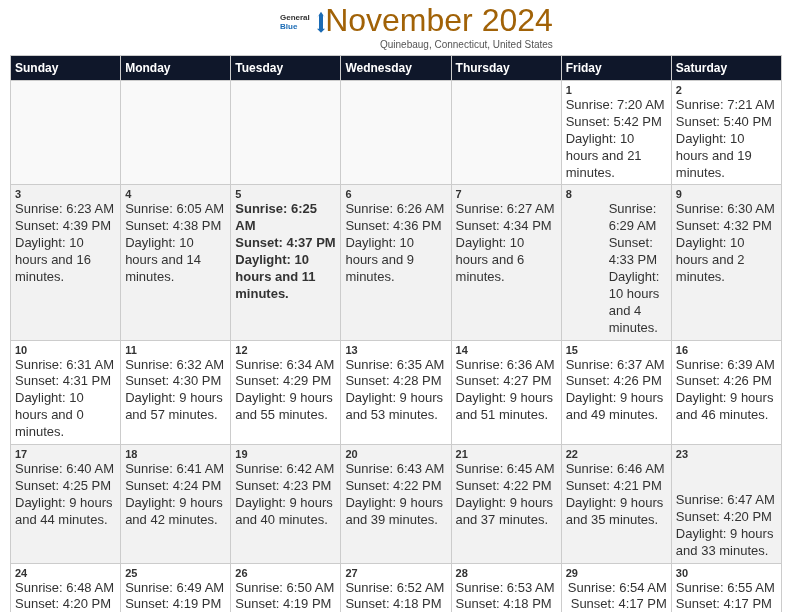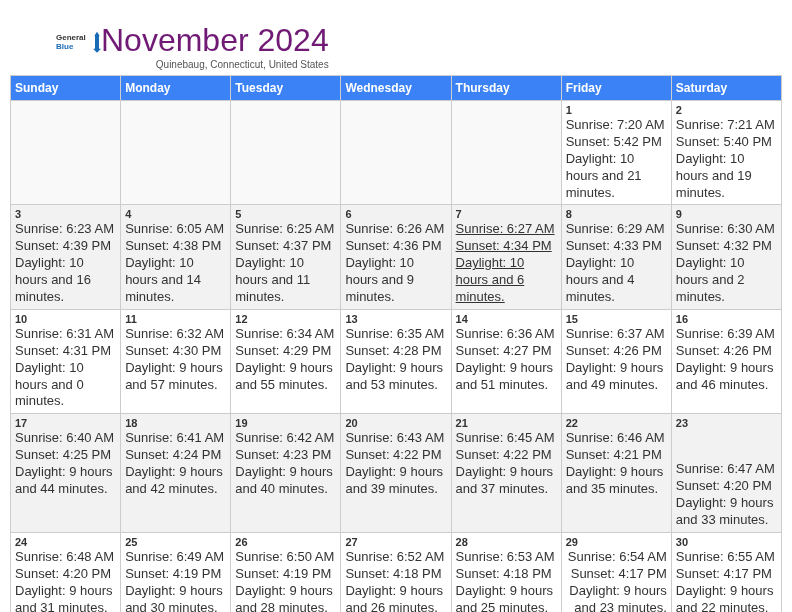--- a/index.html
+++ b/index.html
@@ -1,29 +1,29 @@
 <!DOCTYPE html>
 <html><head>
   <meta charset="utf-8">
   <style>
     * { box-sizing: border-box; margin: 0; padding: 0; }
     body { font-family: Arial, sans-serif; background: #fff; width: 792px; min-height: 612px; }
     
-    .header { display: flex; justify-content: flex-start; align-items: flex-start; padding: 22px 15px 5px 15px; margin-left: 41px; }
+    .header { display: flex; justify-content: center; align-items: flex-start; padding: 2px 15px 5px 15px; margin-left: 41px; }
     .logo { display: flex; align-items: center; }
     
     .title-block { text-align: right; }
-    .main-title { font-size: 32px; font-weight: normal; color: #701a75; }
+    .main-title { font-size: 32px; font-weight: normal; color: #a16207; }
     .subtitle { font-size: 10px; color: #555; }
     
     .calendar-wrapper { padding: 0 10px 10px 10px; }
     
     .cal-table { width: 100%; border-collapse: collapse; }
     
-    .cal-table th { background: #3b82f6; color: #fff; font-size: 12px; font-weight: bold; padding: 5px 4px; text-align: left; border: 1px solid #ccc; }
+    .cal-table th { background: #0f172a; color: #fff; font-size: 12px; font-weight: bold; padding: 5px 4px; text-align: left; border: 1px solid #ccc; }
     
     .cal-table td { border: 1px solid #ccc; vertical-align: top; padding: 3px 4px; font-size: 10px; color: #333; width: 14.28%; min-height: 70px; height: 80px; }
     
     .day-num { font-weight: bold; font-size: 11px; display: block; margin-bottom: 1px; }
     .day-info { font-size: 13px; line-height: 1.3; color: #333; }
     
     .empty { background: #f9f9f9; }
     .row-shade { background: #f2f2f2; }
     .row-white { background: #fff; }
   </style>
@@ -86,39 +86,39 @@
 Daylight: 10 hours and 16 minutes.</div>
             </td>
             <td>
               <span class="day-num">4</span>
               <div class="day-info" style="white-space: pre-line;">Sunrise: 6:05 AM
 Sunset: 4:38 PM
 Daylight: 10 hours and 14 minutes.</div>
             </td>
             <td>
               <span class="day-num">5</span>
-              <div class="day-info" style="white-space: pre-line;">Sunrise: 6:25 AM
+              <div class="day-info" style="white-space: pre-line; font-weight: bold;">Sunrise: 6:25 AM
 Sunset: 4:37 PM
 Daylight: 10 hours and 11 minutes.</div>
             </td>
             <td>
               <span class="day-num">6</span>
               <div class="day-info" style="white-space: pre-line;">Sunrise: 6:26 AM
 Sunset: 4:36 PM
 Daylight: 10 hours and 9 minutes.</div>
             </td>
             <td>
               <span class="day-num">7</span>
-              <div class="day-info" style="white-space: pre-line; text-decoration: underline;">Sunrise: 6:27 AM
+              <div class="day-info" style="white-space: pre-line;">Sunrise: 6:27 AM
 Sunset: 4:34 PM
 Daylight: 10 hours and 6 minutes.</div>
             </td>
             <td>
               <span class="day-num">8</span>
-              <div class="day-info" style="white-space: pre-line;">Sunrise: 6:29 AM
+              <div class="day-info" style="white-space: pre-line; margin-left: 43px;">Sunrise: 6:29 AM
 Sunset: 4:33 PM
 Daylight: 10 hours and 4 minutes.</div>
             </td>
             <td>
               <span class="day-num">9</span>
               <div class="day-info" style="white-space: pre-line;">Sunrise: 6:30 AM
 Sunset: 4:32 PM
 Daylight: 10 hours and 2 minutes.</div>
             </td>
           </tr>

